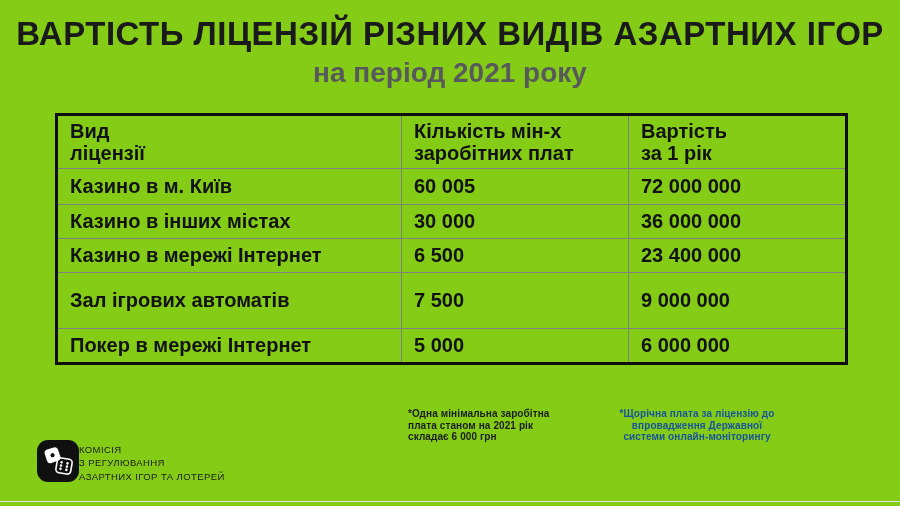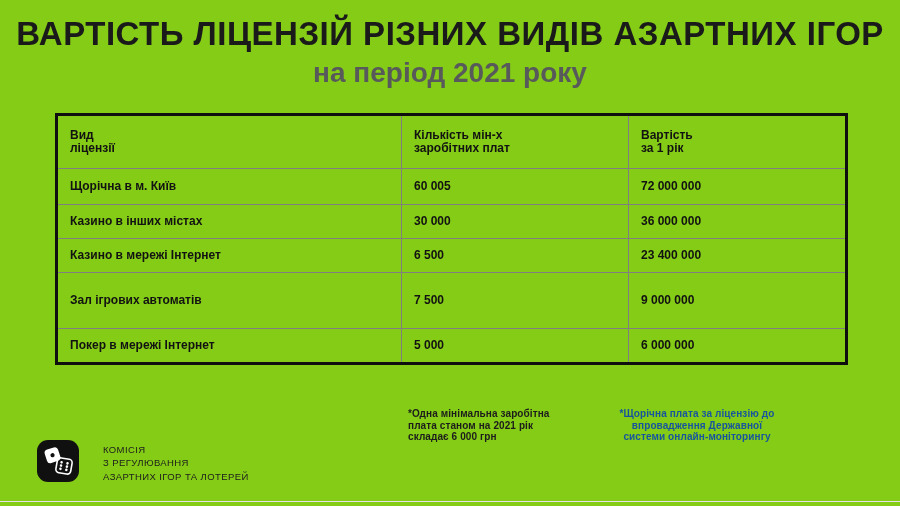--- a/index.html
+++ b/index.html
@@ -19,21 +19,21 @@
     font-size:28px; font-weight:700; color:#58595b;
   }
   table.license-table {
     position:absolute; left:55px; top:113px; width:790px;
     border-collapse:collapse; table-layout:fixed;
     border:3px solid #0f0f0f;
   }
   .license-table th, .license-table td {
     border:1px solid #7f7f7f;
     padding:2px 8px 2px 12px;
-    font-weight:700; font-size:12px; color:#121212;
+    font-weight:700; font-size:20px; color:#121212;
     vertical-align:middle; text-align:left;
     white-space:pre-line; line-height:1.12;margin-top:48px;
   }
   .license-table thead tr { height:54px; }
   .license-table tbody tr:nth-child(1) { height:36px; }
   .license-table tbody tr:nth-child(2) { height:34px; }
   .license-table tbody tr:nth-child(3) { height:34px; }
   .license-table tbody tr:nth-child(4) { height:56px; }
   .license-table tbody tr:nth-child(5) { height:35px; }
   .license-table tbody tr:nth-child(6) { height:39px; }
@@ -43,21 +43,21 @@
   .blue { color:var(--accent-blue,#17549e); }
   .footnote {
     position:absolute; top:408px;
     font-size:10px; font-weight:700; line-height:11.5px;
     letter-spacing:0.1px; color:#1c1c1c; white-space:pre-line;
   }
   .footnote.wage { left:408px; width:200px; }
   .footnote.annual { left:592px; width:210px; color:var(--accent-blue,#17549e);text-align:center; }
   .logo {
     position:absolute; left:37px; top:440px;
-    display:flex; align-items:center; gap:24px;justify-content:flex-end;
+    display:flex; align-items:center; gap:0;justify-content:flex-end;
   }
   .logo-text {
     font-size:9.5px; line-height:13.5px; letter-spacing:0.4px;
     color:#1c1c1c; white-space:pre-line; text-transform:uppercase;
   }
   .bottom-hairline {
     position:absolute; left:0; right:0; top:501px; height:1px;
     background:#e3e3e6;
   }
 </style>
@@ -80,21 +80,21 @@
         <th>Вид
 ліцензії</th>
         <th>Кількість мін-х
 заробітних плат</th>
         <th>Вартість
 за 1 рік</th>
       </tr>
     </thead>
     <tbody>
       <tr>
-        <td>Щорічна в м. Київ</td>
+        <td>Казино в м. Київ</td>
         <td>60 005</td>
         <td>72 000 000</td>
       </tr>
       <tr>
         <td>Казино в інших містах</td>
         <td>30 000</td>
         <td>36 000 000</td>
       </tr>
       <tr>
         <td>Казино в мережі Інтернет</td>

